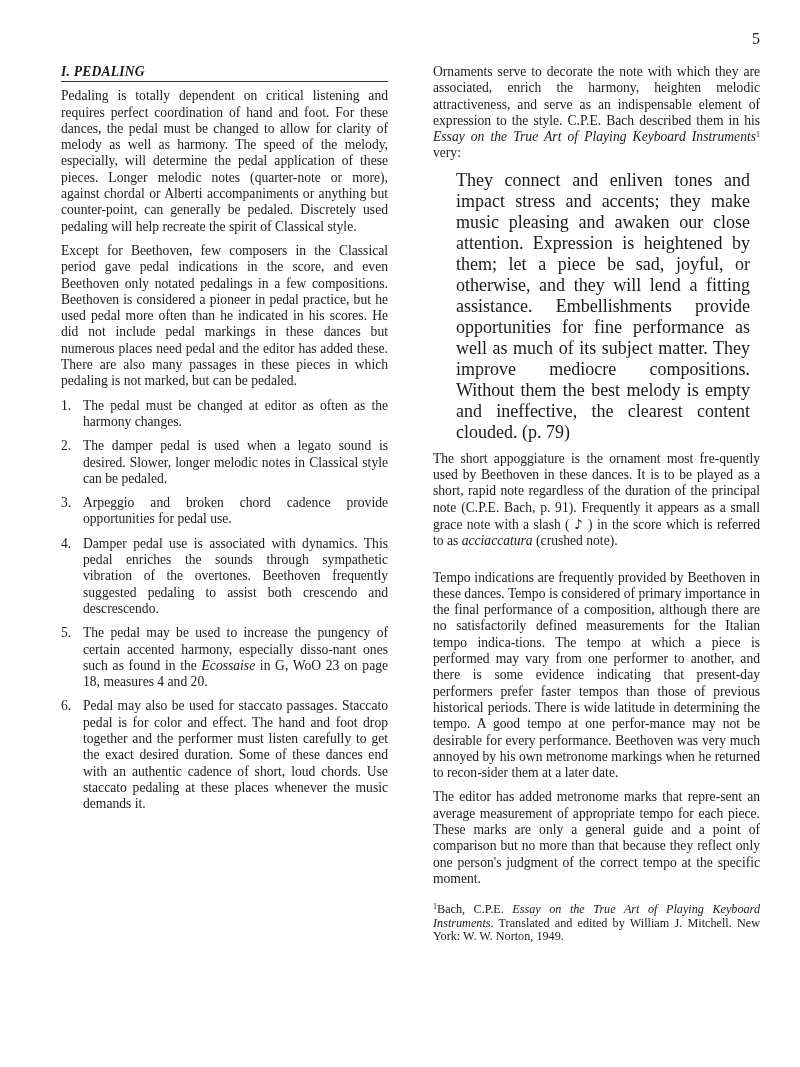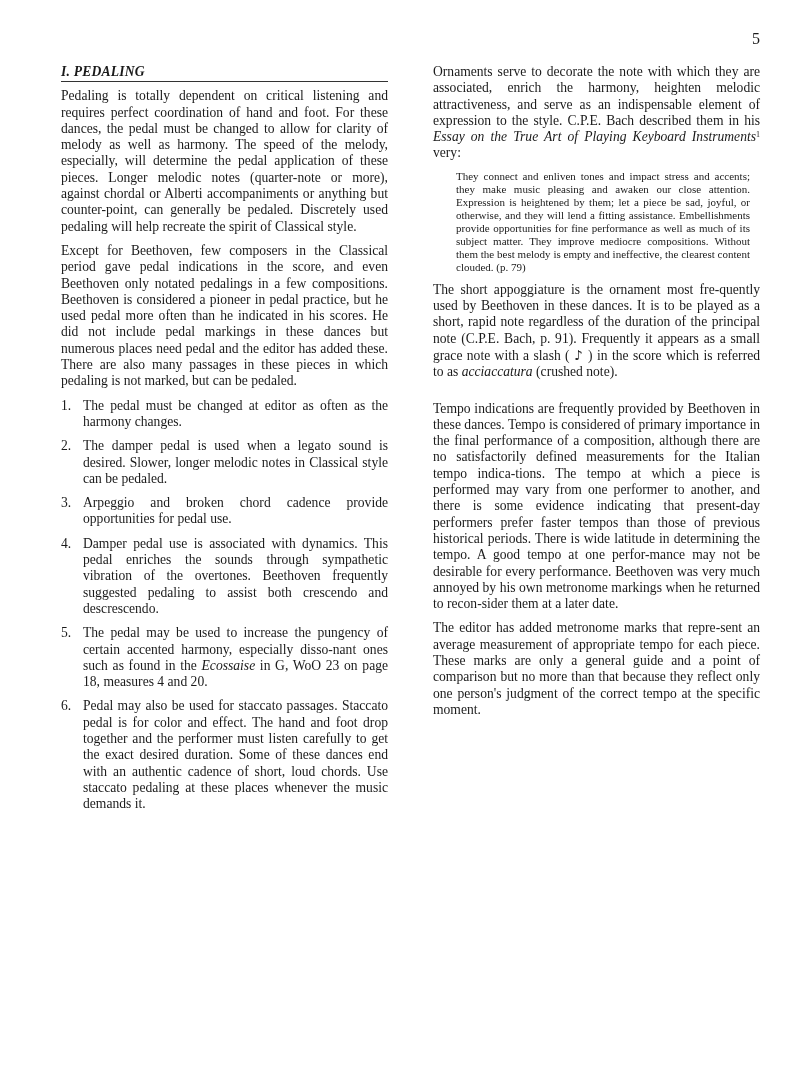--- a/index.html
+++ b/index.html
@@ -23,21 +23,21 @@
     font-style: italic; font-weight: bold; font-size: 13.6px;
     border-bottom: 1px solid #333; padding-bottom: 1px; margin: 0 0 6px 0;
     letter-spacing: 0.2px;
   }
   p { margin: 0 0 8px 0; text-align: justify; }
   ol { margin: 0; padding: 0; list-style: none; }
   ol li { display: flex; margin: 0 0 8px 0; }
   ol li .num { width: 22px; flex: none; }
   ol li .txt { flex: 1; text-align: justify; }
   .quote {
-    margin: 0 10px 8px 23px; font-size: 11px; line-height: 13px;
+    margin: 0 10px 8px 23px; font-size: 18px; line-height: 21px;
     text-align: justify;
   }
   .section-gap { height: 12px; }
   .footnote {
     margin-top: 16px; font-size: 12.2px; line-height: 13.5px; text-align: justify;
   }
   sup { font-size: 8px; vertical-align: 4px; line-height: 0; }
   em { font-style: italic; }
 </style>
 </head>
@@ -79,13 +79,14 @@
 
 <div class="column col-right">
   <p><span>Ornaments serve to decorate the note with which they are associated, enrich the harmony, heighten melodic attractiveness, and serve as an indispensable element of expression to the style. C.P.E. Bach described them in his </span><em>Essay on the True Art of Playing Keyboard Instruments</em><sup>1</sup><span> very:</span></p>
   <div class="quote">They connect and enliven tones and impact stress and accents; they make music pleasing and awaken our close attention. Expression is heightened by them; let a piece be sad, joyful, or otherwise, and they will lend a fitting assistance. Embellishments provide opportunities for fine performance as well as much of its subject matter. They improve mediocre compositions. Without them the best melody is empty and ineffective, the clearest content clouded. (p. 79)</div>
   <p><span>The short appoggiature is the ornament most fre-quently used by Beethoven in these dances. It is to be played as a short, rapid note regardless of the duration of the principal note (C.P.E. Bach, p. 91). Frequently it appears as a small grace note with a slash ( </span><span style="font-family:'DejaVu Sans',sans-serif;">♪</span><span> ) in the score which is referred to as </span><em>acciaccatura</em><span> (crushed note).</span></p>
 
   <div class="section-gap"></div>
   <p>Tempo indications are frequently provided by Beethoven in these dances. Tempo is considered of primary importance in the final performance of a composition, although there are no satisfactorily defined measurements for the Italian tempo indica-tions. The tempo at which a piece is performed may vary from one performer to another, and there is some evidence indicating that present-day performers prefer faster tempos than those of previous historical periods. There is wide latitude in determining the tempo. A good tempo at one perfor-mance may not be desirable for every performance. Beethoven was very much annoyed by his own metronome markings when he returned to recon-sider them at a later date.</p>
   <p>The editor has added metronome marks that repre-sent an average measurement of appropriate tempo for each piece. These marks are only a general guide and a point of comparison but no more than that because they reflect only one person's judgment of the correct tempo at the specific moment.</p>
 
+  <div class="footnote"><sup>1</sup><span>Bach, C.P.E. </span><em>Essay on the True Art of Playing Keyboard Instruments</em><span>. Translated and edited by William J. Mitchell. New York: W. W. Norton, 1949.</span></div>
 </div>
 
 </body></html>

